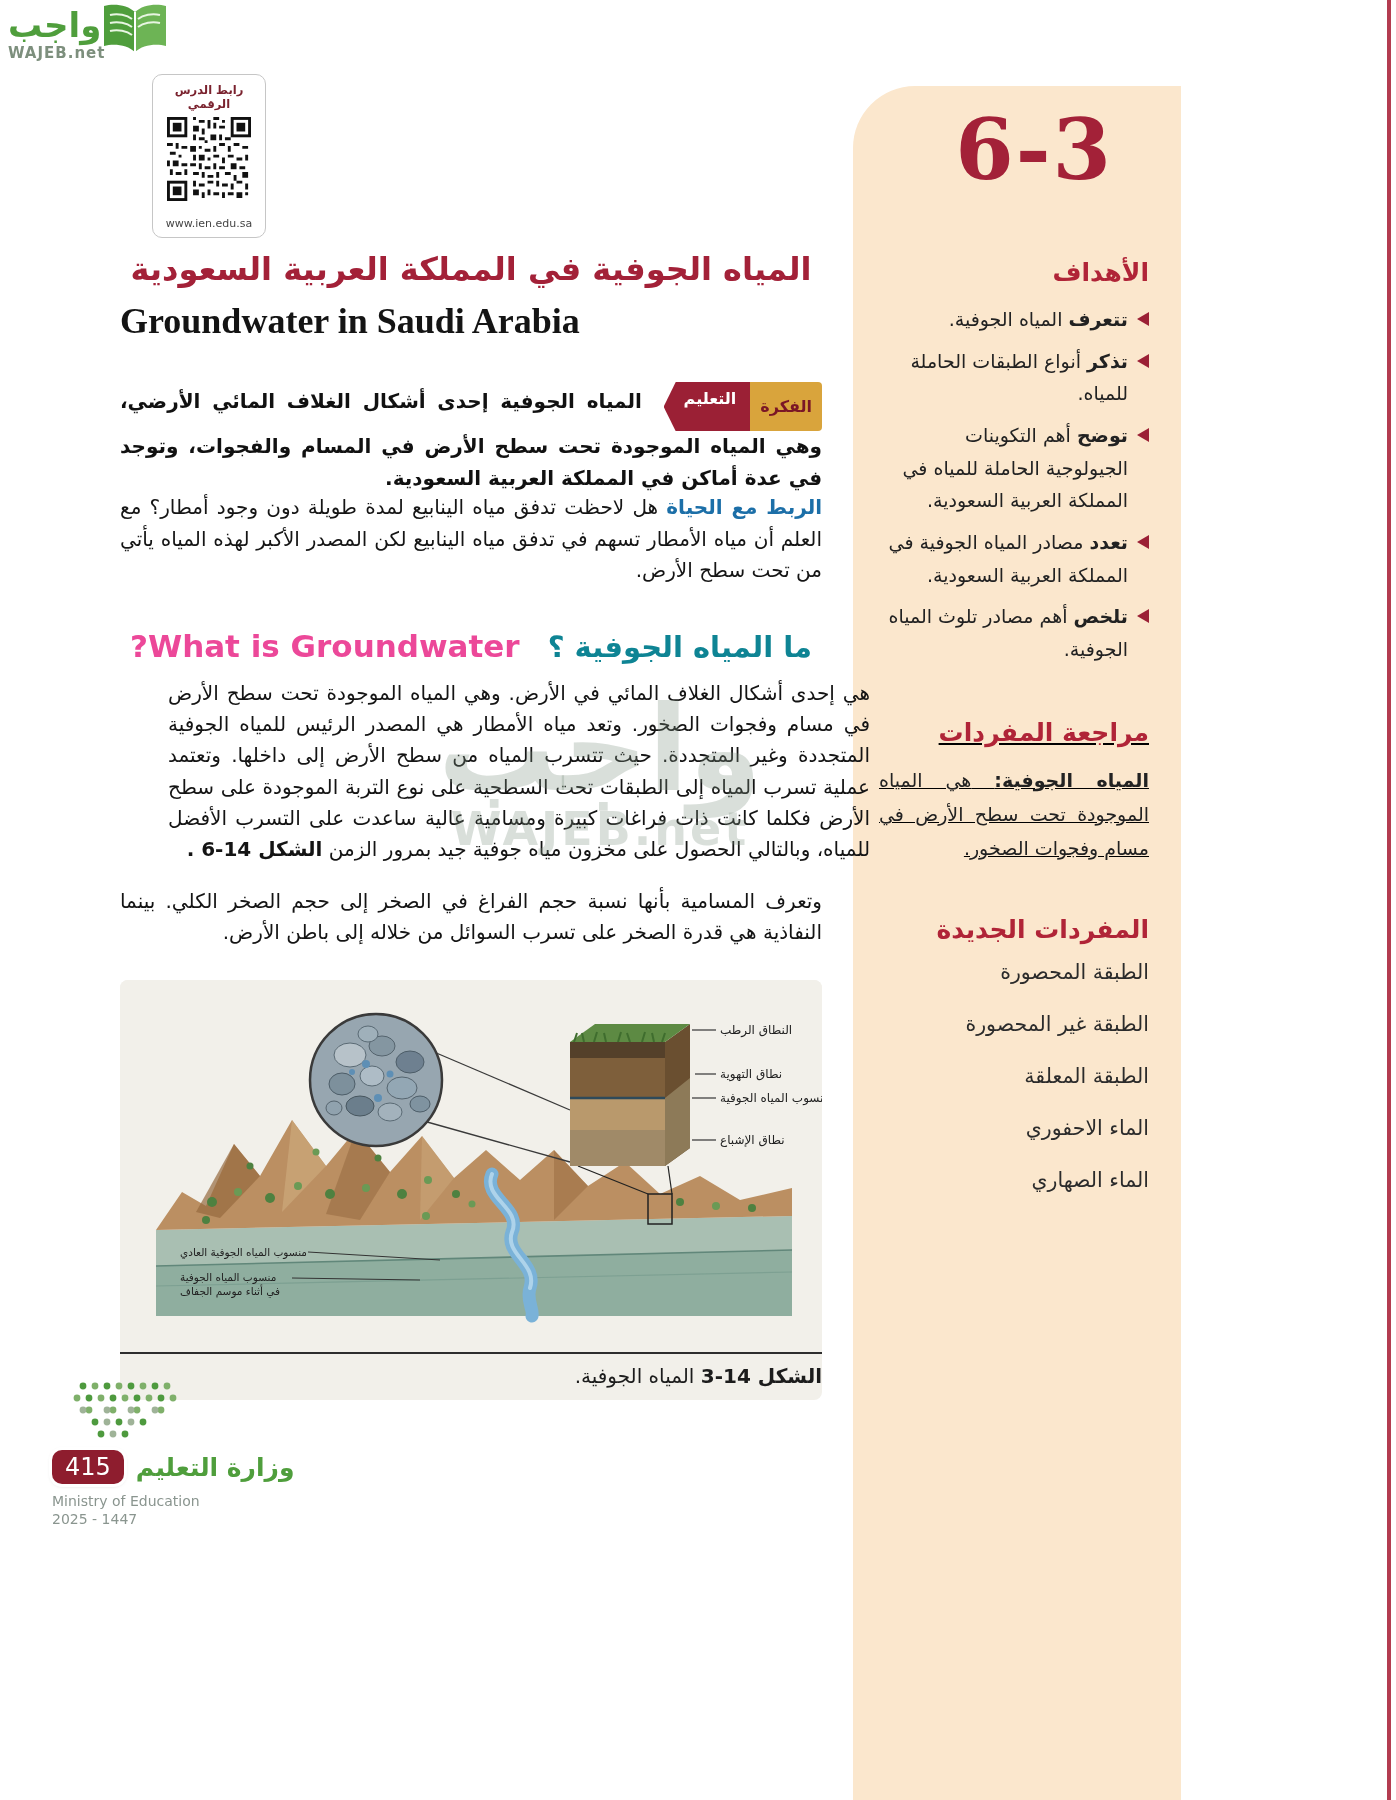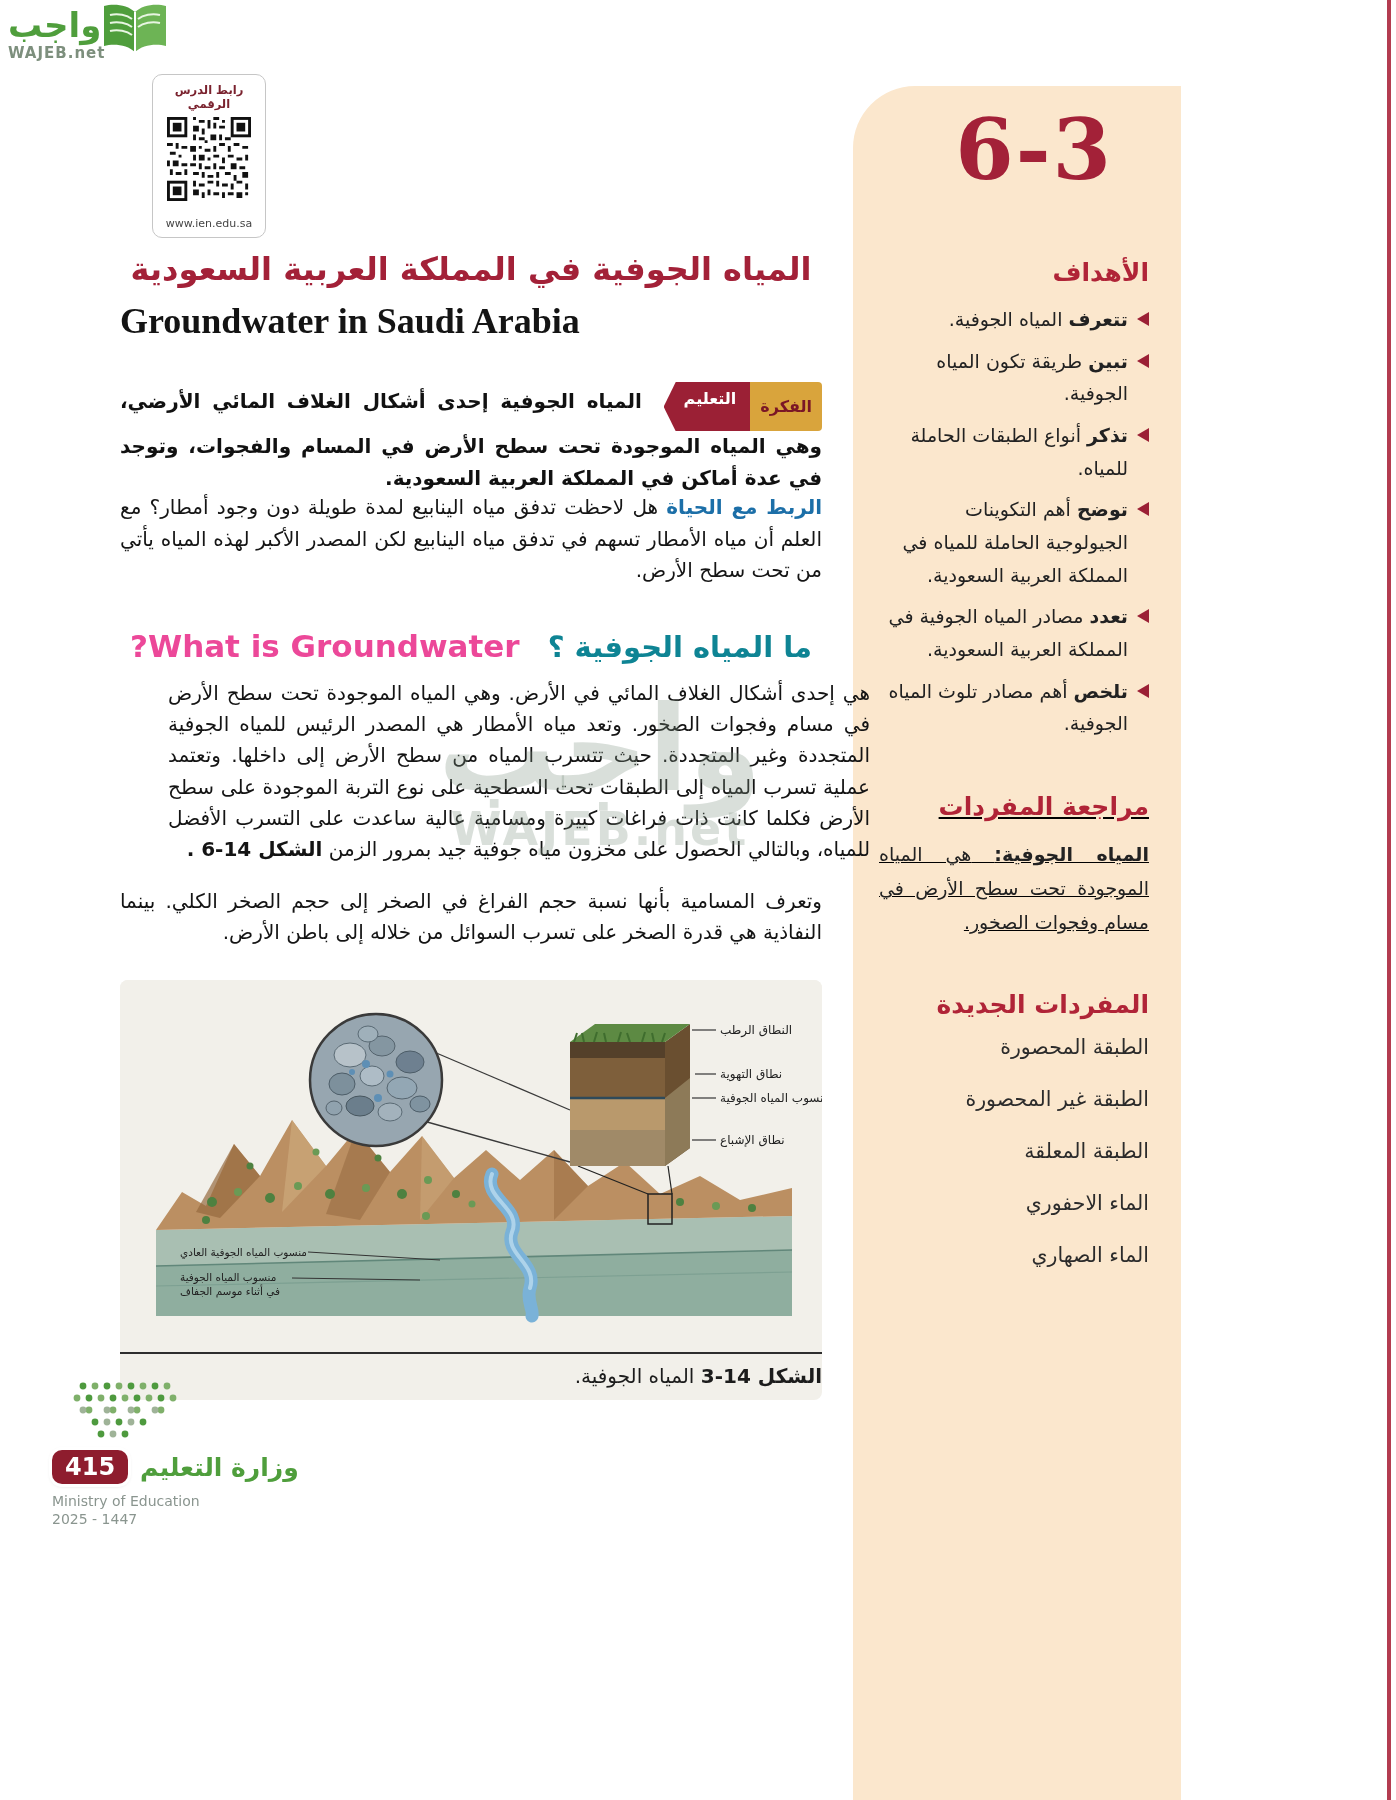--- a/index.html
+++ b/index.html
@@ -76,21 +76,21 @@
 
   
   .watermark { position: absolute; left: 370px; top: 690px; width: 460px; text-align: center; color: rgba(128,148,133,0.30); pointer-events: none; z-index: 5; }
   .wm-ar { font-size: 118px; font-weight: bold; line-height: 1; }
   .wm-net { font-size: 46px; font-weight: bold; letter-spacing: 3px; margin-top: -6px; }
 
   
   .footer { position: absolute; left: 52px; top: 1378px; width: 320px; }
   .footer-row { display: flex; align-items: center; gap: 12px; margin-top: 2px; }
   .page-badge {
-    background: #8e1d2e; color: #fff; font-weight: bold; font-size: 24px;
+    background: #8e1d2e; color: #fff; font-weight: normal; font-size: 24px;
     padding: 3px 13px; border-radius: 10px;
     box-shadow: 0 0 0 3px #ffffff, 0 1px 4px rgba(0,0,0,0.35);
   }
   .ministry-ar { color: #4f9e3c; font-size: 25px; font-weight: bold; direction: rtl; }
   .ministry-en { color: #8a958f; font-size: 14px; margin-top: 9px; }
   .ministry-year { color: #8a958f; font-size: 14px; margin-top: 2px; }
 </style>
 </head>
 <body>
 
@@ -100,24 +100,20 @@
 
   <div class="sidebar">
     <div class="section-num">6-3</div>
     <div class="sb-content">
 
       <div class="sb-title">الأهداف</div>
 
       <div class="obj-item">
         <span class="obj-bullet"></span>
         <span class="obj-text"><b>تتعرف</b> <span>المياه الجوفية.</span></span>
-      </div>
-      <div class="obj-item">
-        <span class="obj-bullet"></span>
-        <span class="obj-text"><b>تبين</b> <span>طريقة تكون المياه الجوفية.</span></span>
       </div>
       <div class="obj-item">
         <span class="obj-bullet"></span>
         <span class="obj-text"><b>تذكر</b> <span>أنواع الطبقات الحاملة للمياه.</span></span>
       </div>
       <div class="obj-item">
         <span class="obj-bullet"></span>
         <span class="obj-text"><b>توضح</b> <span>أهم التكوينات الجيولوجية الحاملة للمياه في المملكة العربية السعودية.</span></span>
       </div>
       <div class="obj-item">

